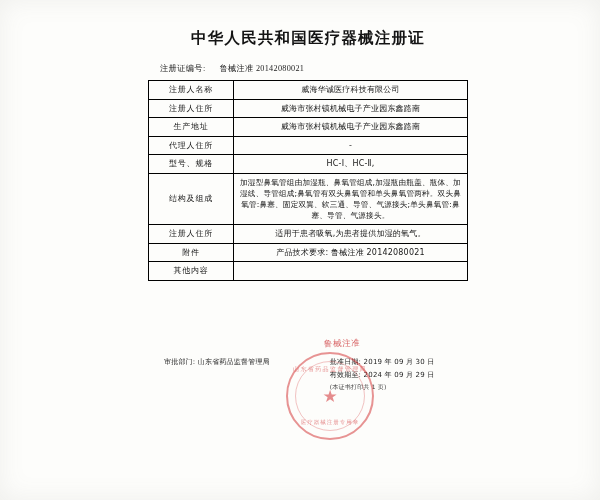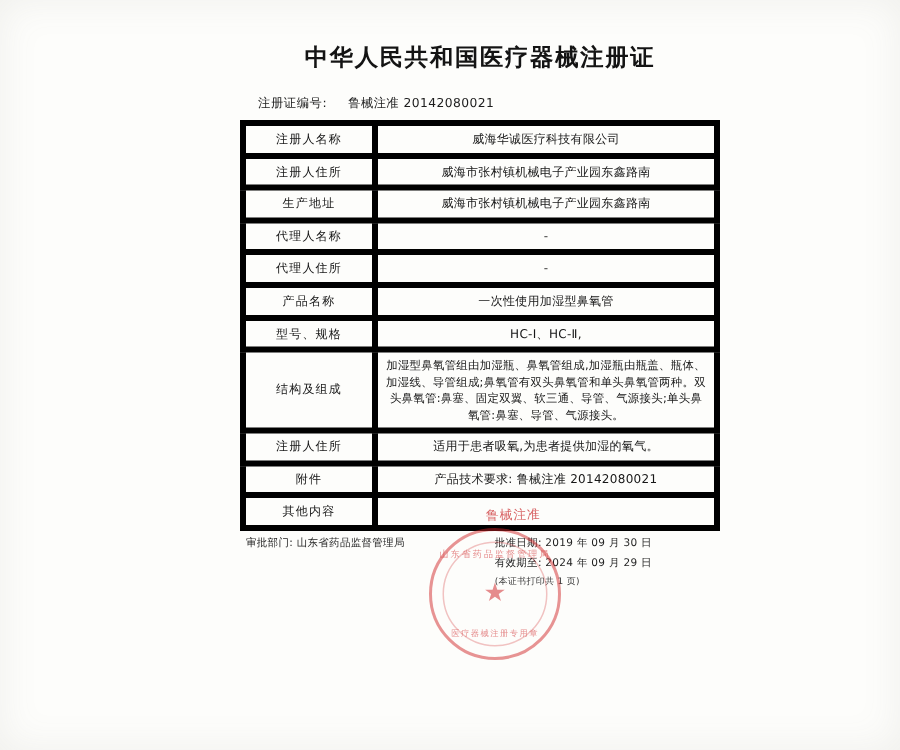--- a/index.html
+++ b/index.html
@@ -23,57 +23,58 @@
   
   .page::before {
     content: "";
     position: absolute;
     left: 0; top: 0; right: 0; bottom: 0;
     box-shadow: inset 0 0 26px rgba(120,120,110,0.10);
     pointer-events: none;
   }
   .doc {
     position: absolute;
-    left: 160px;
+    left: 148px;
     top: 28px;
     width: 320px;
   }
   .doc-title {
     font-family: "DejaVu Serif", serif;
     font-size: 15.5px;
     font-weight: 700;
     letter-spacing: 1.2px;
     text-align: center;
     color: #141414;
     margin-bottom: 14px;
     white-space: nowrap;
   }
   .cert-no-row {
     display: flex;
     align-items: center;
     font-size: 8.2px;
     margin-left: 12px;
     margin-bottom: 6px;
     color: #1d1d1d;
+    font-family: Liberation Serif, serif;
   }
   .cert-no-label {
     letter-spacing: 0.4px;
   }
   .cert-no-value {
     margin-left: 14px;
     letter-spacing: 0.3px;
   }
   table.cert-table {
     border-collapse: collapse;
     width: 320px;
     table-layout: fixed;
     font-size: 8px;
   }
   table.cert-table td {
-    border: 4px solid #000000;
+    border: 1px solid #000000;
     padding: 3px 5px;
     vertical-align: middle;
     line-height: 1.45;
     color: #171717;
   }
   td.label-cell {
     width: 74px;
     text-align: center;
     letter-spacing: 0.8px;
     font-size: 8px;
@@ -212,30 +213,22 @@
         </tr>
         <tr>
           <td class="label-cell">注册人住所</td>
           <td class="value-cell">威海市张村镇机械电子产业园东鑫路南</td>
         </tr>
         <tr>
           <td class="label-cell">生产地址</td>
           <td class="value-cell">威海市张村镇机械电子产业园东鑫路南</td>
         </tr>
         <tr>
-          <td class="label-cell">代理人名称</td>
-          <td class="value-cell dash">-</td>
-        </tr>
-        <tr>
           <td class="label-cell">代理人住所</td>
           <td class="value-cell dash">-</td>
-        </tr>
-        <tr>
-          <td class="label-cell">产品名称</td>
-          <td class="value-cell">一次性使用加湿型鼻氧管</td>
         </tr>
         <tr>
           <td class="label-cell">型号、规格</td>
           <td class="value-cell">HC-Ⅰ、HC-Ⅱ,</td>
         </tr>
         <tr>
           <td class="label-cell">结构及组成</td>
           <td class="value-cell struct-cell">加湿型鼻氧管组由加湿瓶、鼻氧管组成,加湿瓶由瓶盖、瓶体、加湿线、导管组成;鼻氧管有双头鼻氧管和单头鼻氧管两种。双头鼻氧管:鼻塞、固定双翼、软三通、导管、气源接头;单头鼻氧管:鼻塞、导管、气源接头。</td>
         </tr>
         <tr>

